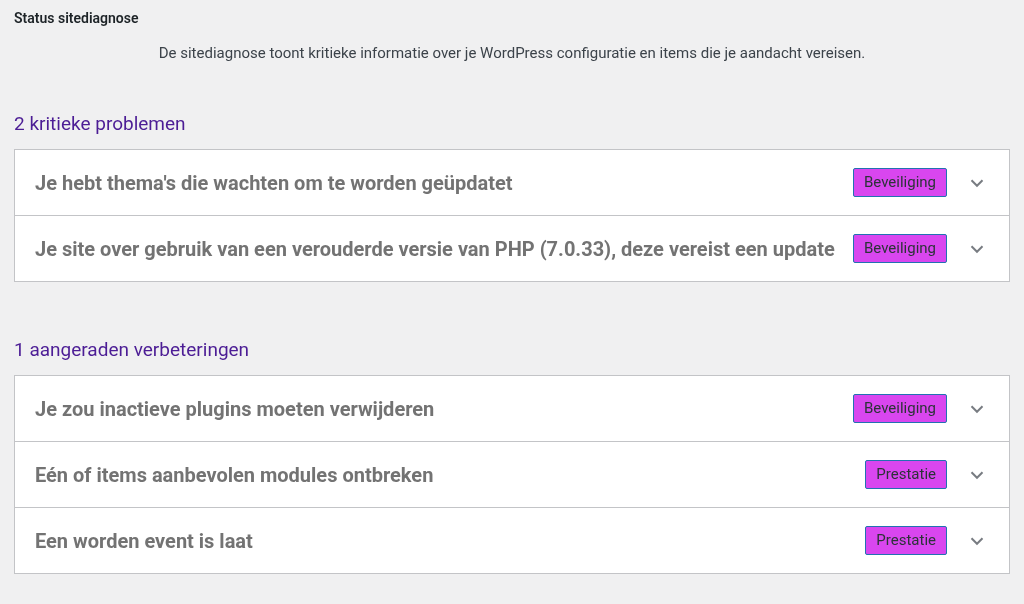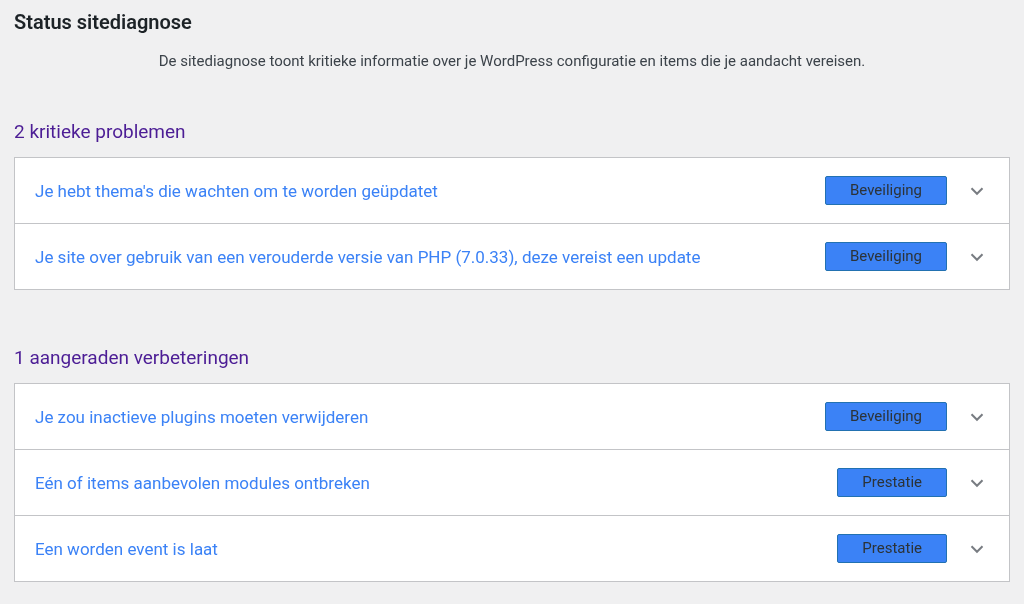--- a/index.html
+++ b/index.html
@@ -8,21 +8,21 @@
       box-sizing: border-box;
     }
     body {
       font-family: -apple-system, BlinkMacSystemFont, "Segoe UI", Roboto, Helvetica, Arial, sans-serif;
       background: #f0f0f1;
       width: 1024px;
       padding: 10px 14px;
       color: #1d2327;
     }
     .page-title {
-      font-size: 20px;
+      font-size: 14px;
       font-weight: 600;
       margin-bottom: 18px;
       color: #1d2327;
     }
     .page-description {
       font-size: 15px;
       color: #3c434a;
       margin-bottom: 50px;
       text-align: center;
     }
@@ -45,37 +45,37 @@
     .issue-row {
       display: flex;
       align-items: center;
       justify-content: space-between;
       padding: 18px 20px;
       border-top: 1px solid #c3c4c7;
       background: #fff;
       cursor: pointer;
     }
     .issue-title {
-      font-size: 17px;
-      font-weight: 400;
-      color: #3b82f6;
+      font-size: 20px;
+      font-weight: 700;
+      color: #737373;
       flex: 1;
     }
     .issue-right {
       display: flex;
       align-items: center;
       gap: 18px;
     }
     .badge {
       border: 1px solid #2271b1;
       color: #2c3338;
-      background: #3b82f6;
+      background: #d946ef;
       font-size: 15px;
       font-weight: 400;
-      padding: 3px 24px;
+      padding: 3px 10px;
       border-radius: 2px;
       line-height: 1.4;
     }
     .chevron {
       display: inline-flex;
       align-items: center;
       justify-content: center;
       width: 24px;
       height: 24px;
       color: #787c82;

